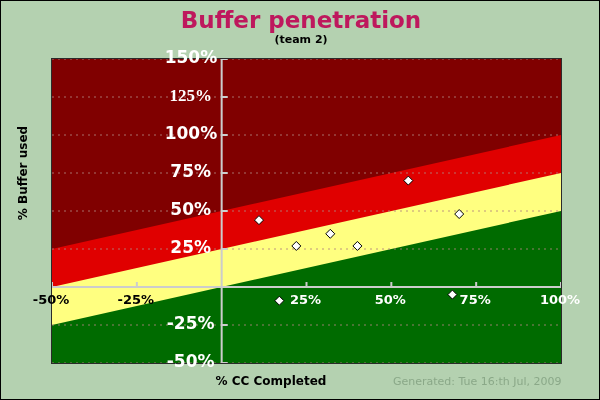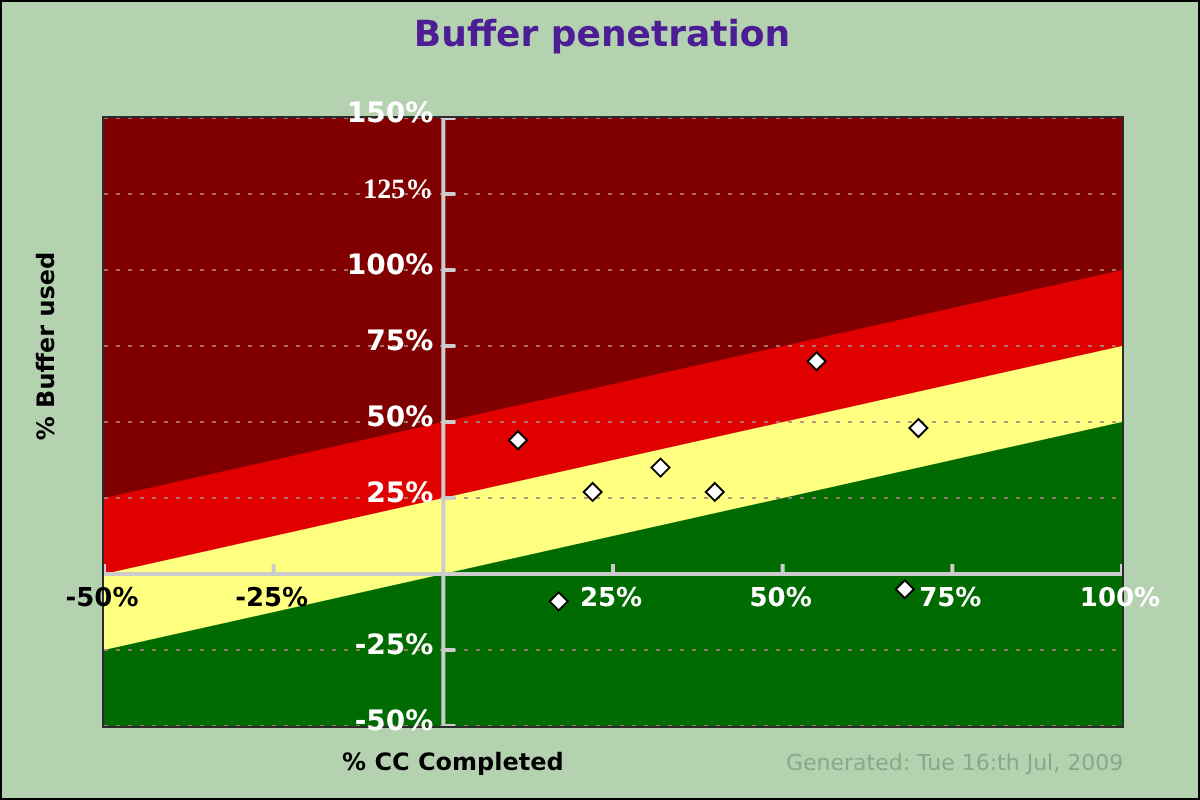--- a/index.html
+++ b/index.html
@@ -21,23 +21,23 @@
     box-sizing: border-box;
     border: 1px solid #000000;
   }
   
   #chart-title {
     position: absolute;
     left: 0;
     top: 6px;
     width: 600px;
     text-align: center;
-    font-size: 18px;
+    font-size: 23px;
     font-weight: bold;
-    color: #4c1d95;
+    color: #be185d;
     letter-spacing: 0px;
   }
   #chart-subtitle {
     position: absolute;
     left: 0;
     top: 32px;
     width: 600px;
     text-align: center;
     font-size: 11px;
     font-weight: bold;
@@ -54,20 +54,21 @@
     font-weight: bold;
     color: #000000;
     transform: rotate(-90deg);
     transform-origin: center center;
   }
   #x-axis-title {
     position: absolute;
     left: 170px;
     top: 373px;
     width: 200px;
+    text-align: center;
     font-size: 12px;
     font-weight: bold;
     color: #000000;
   }
   #generated-stamp {
     position: absolute;
     left: 392px;
     top: 374px;
     font-size: 11px;
     color: #8aa888;
@@ -87,22 +88,22 @@
   #plot-svg {
     position: absolute;
     left: 0;
     top: 0;
     display: block;
   }
   
   .tick-label-y {
     position: absolute;
     width: 52px;
-    text-align: right;
-    font-size: 14px;
+    text-align: center;
+    font-size: 17px;
     font-weight: bold;
     color: #ffffff;
     line-height: 13px;
   }
   .tick-label-x {
     position: absolute;
     width: 60px;
     text-align: center;
     font-size: 13px;
     font-weight: bold;
@@ -110,20 +111,21 @@
   }
   .tick-x-white { color: #ffffff; }
   .tick-x-black { color: #000000; }
 </style>
 </head>
 <body>
 
 <div id="root">
 
   <div id="chart-title">Buffer penetration</div>
+  <div id="chart-subtitle">(team 2)</div>
 
   <div id="y-axis-title">% Buffer used</div>
   <div id="x-axis-title">% CC Completed</div>
   <div id="generated-stamp">Generated: Tue 16:th Jul, 2009</div>
 
   <div id="plot-area">
     <svg id="plot-svg" width="509" height="304" viewBox="0 0 509 304">
       <g id="band-layer">
           <rect x="0" y="0" width="509" height="304" fill="#800000"></rect>
           <polygon points="0,190 509,76 509,304 0,304" fill="#e00000"></polygon>

